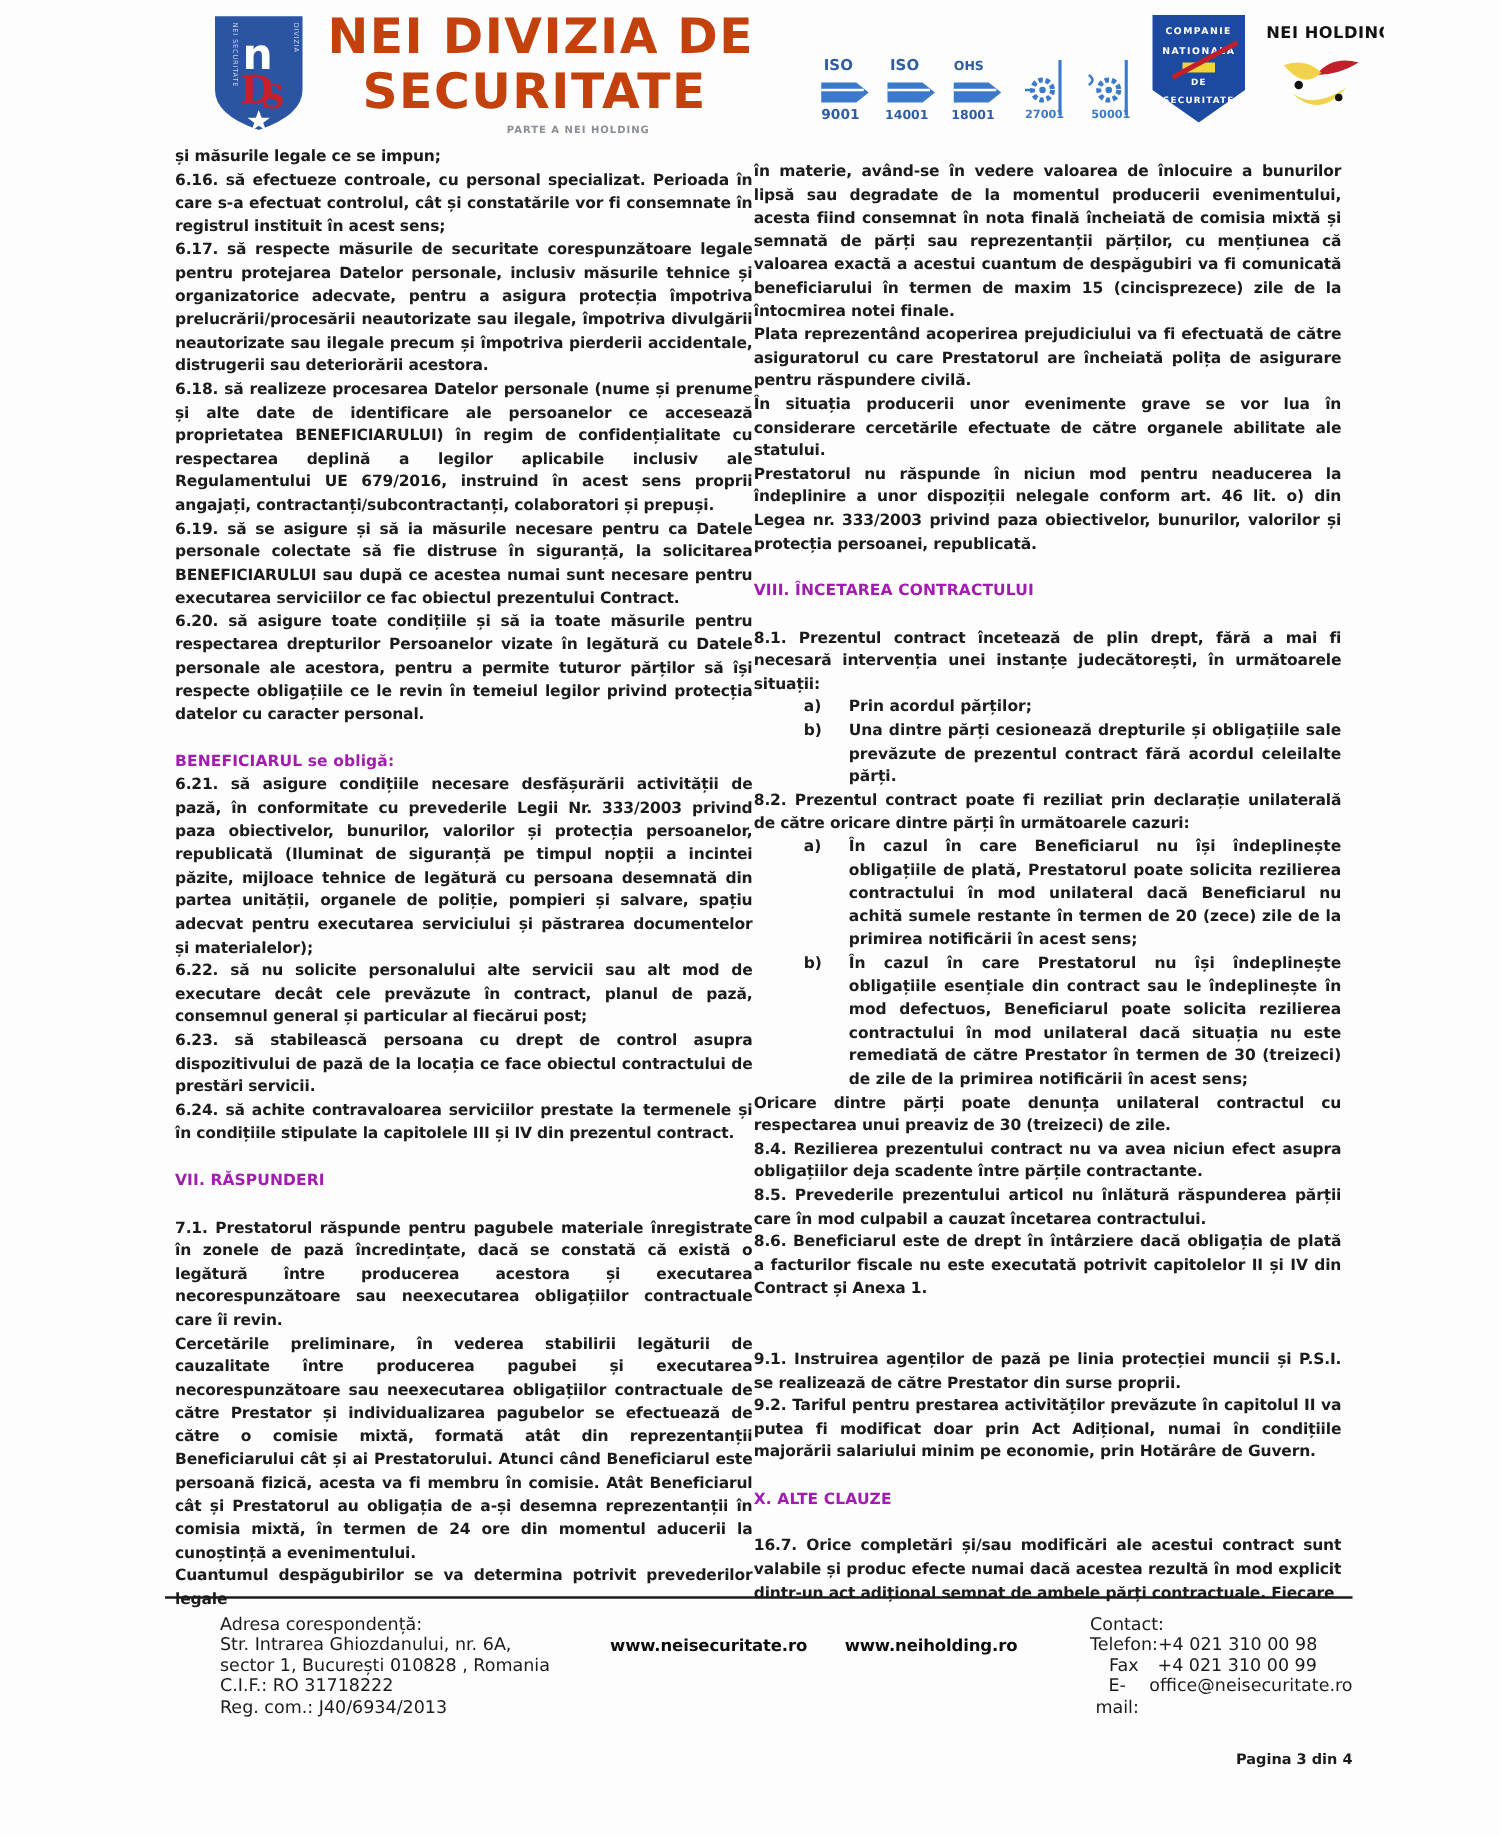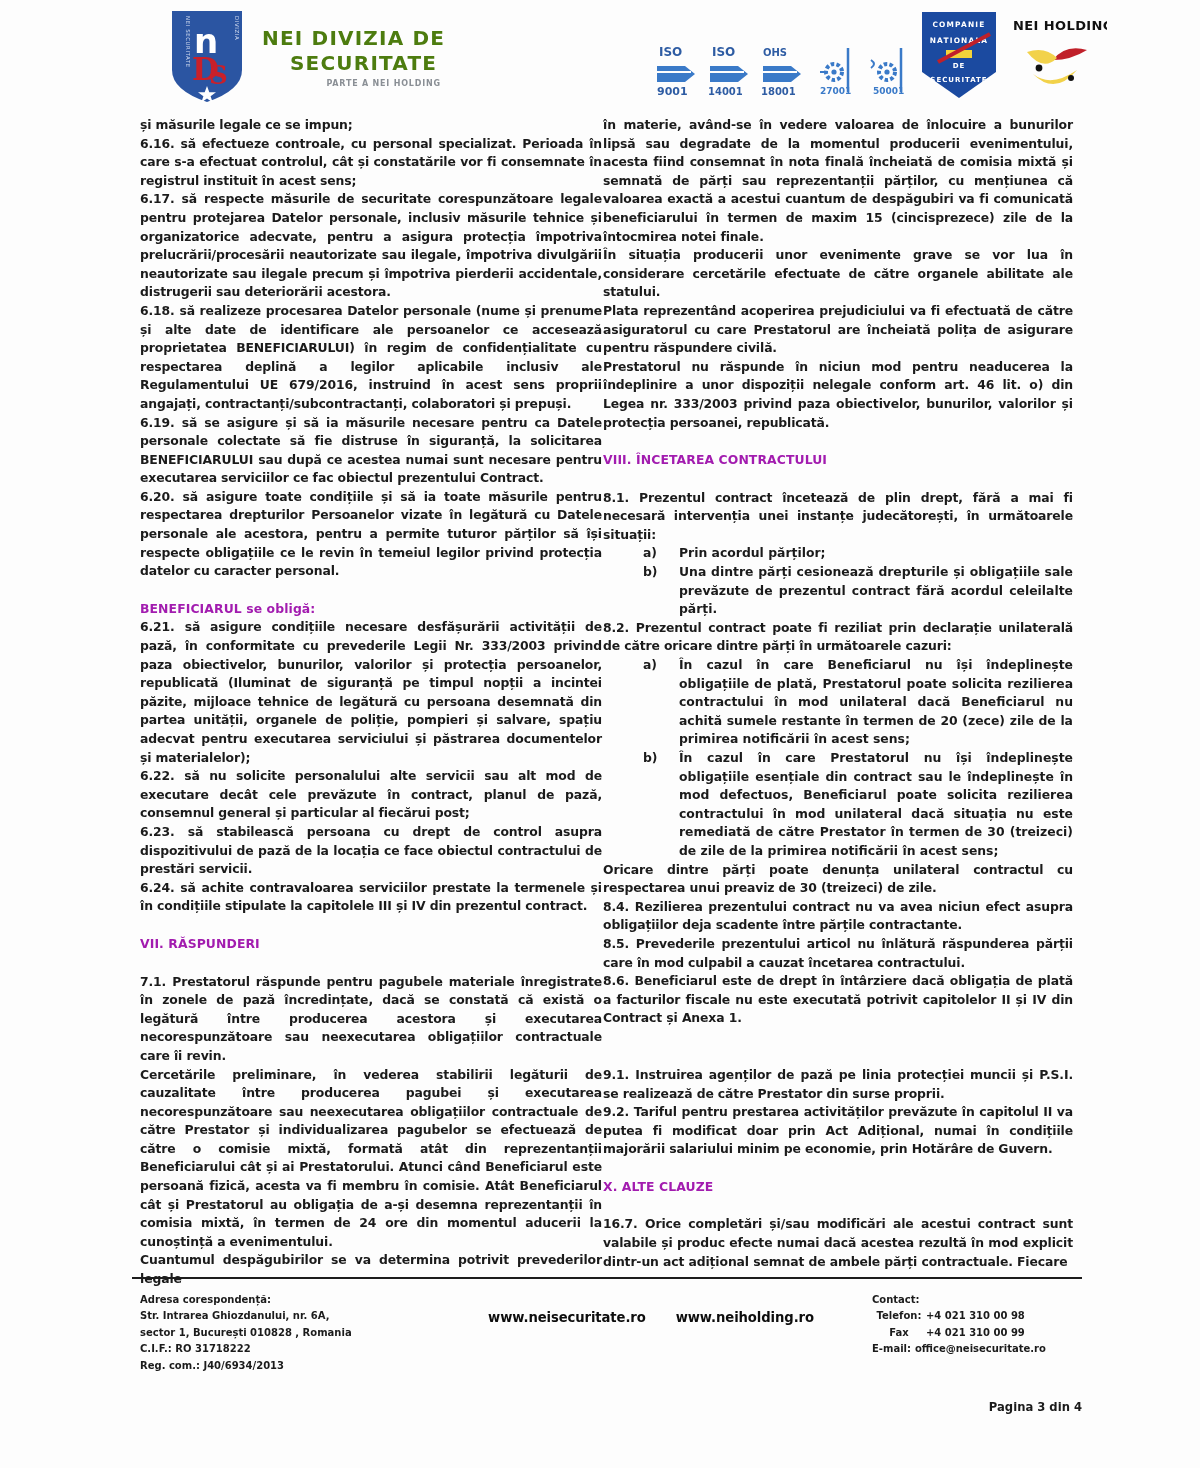--- a/index.html
+++ b/index.html
@@ -40,23 +40,23 @@
     width: 78px; height: 97px;
   }
   .shield svg { display:block; }
   .brand-text {
     line-height: 1.0;
     padding-top: 2px;
   }
   .brand-line {
     font-family: "DejaVu Sans", sans-serif;
     font-weight: bold;
-    font-size: 20px;
+    font-size: 39px;
     letter-spacing: 1.2px;
-    color: #4d7c0f;
+    color: #c2410c;
     white-space: nowrap;
   }
   .brand-line.l1 { margin-bottom: 5px; }
   .brand-line.l2 { margin-left: 28px; }
   .brand-sub {
     font-family: "DejaVu Sans", sans-serif;
     font-size: 8px;
     font-weight: bold;
     letter-spacing: 0.8px;
     color: #8a8f95;
@@ -94,21 +94,21 @@
     left: 0; right: 0;
     display: flex;
     gap: 1px;
     padding: 0 120px 0 140px;
     box-sizing: border-box;
   }
   .col {
     width: 462px;
     flex: 0 0 462px;
   }
-  .col.right { width: 470px; flex: 0 0 470px; }
+  .col.right { width: 470px; flex: 0 0 470px; margin-top: 12px; }
 
   p.para {
     margin: 0;
     font-family: "DejaVu Sans", sans-serif;
     font-size: 12.4px;
     line-height: 18.6px;
     text-align: justify;
     font-weight: bold;
     color: #1b1b1b;
     letter-spacing: -0.12px;
@@ -160,24 +160,25 @@
     left: 0; right: 0;
     top: 1292px;
     padding: 0 118px 0 140px;
     box-sizing: border-box;
     display: flex;
     justify-content: space-between;
     align-items: flex-start;
   }
   .foot-col {
     font-family: "DejaVu Sans", sans-serif;
-    font-size: 10px;
+    font-size: 14px;
     line-height: 16.4px;
-    font-weight: bold;
+    font-weight: normal;
     color: #1b1b1b;
+    margin-left: 36px;
   }
   .foot-col.addr { width: 290px; }
   .foot-urls {
     display: flex;
     gap: 30px;
     padding-top: 18px;
     justify-content: flex-end;
   }
   .foot-url {
     font-family: "DejaVu Sans", sans-serif;
@@ -310,22 +311,22 @@
         <p class="para">6.24. să achite contravaloarea serviciilor prestate la termenele și în condițiile stipulate la capitolele III și IV din prezentul contract.</p>
         <div class="gap-md"></div>
         <p class="heading">VII.  RĂSPUNDERI</p>
         <div class="gap-md"></div>
         <p class="para">7.1. Prestatorul răspunde pentru pagubele materiale înregistrate în zonele de pază încredințate, dacă se constată că există o legătură între producerea acestora și executarea necorespunzătoare sau neexecutarea obligațiilor contractuale care îi revin.</p>
         <p class="para">Cercetările preliminare, în vederea stabilirii legăturii de cauzalitate între producerea pagubei și executarea necorespunzătoare sau neexecutarea obligațiilor contractuale de către Prestator și individualizarea pagubelor se efectuează de către o comisie mixtă, formată atât din reprezentanții Beneficiarului cât și ai Prestatorului. Atunci când Beneficiarul este persoană fizică, acesta va fi membru în comisie. Atât Beneficiarul cât și Prestatorul au obligația de a-și desemna reprezentanții în comisia mixtă, în termen de 24 ore din momentul aducerii la cunoștință a evenimentului.</p>
         <p class="para">Cuantumul despăgubirilor se va determina potrivit prevederilor legale</p>
       </div>
     <div class="col right" id="right-col">
         <p class="para">în materie, având-se în vedere valoarea de înlocuire a bunurilor lipsă sau degradate de la momentul producerii evenimentului, acesta fiind consemnat în nota finală încheiată de comisia mixtă și semnată de părți sau reprezentanții părților, cu mențiunea că valoarea exactă a acestui cuantum de despăgubiri va fi comunicată beneficiarului în termen de maxim 15 (cincisprezece) zile de la întocmirea notei finale.</p>
+        <p class="para">Plata reprezentând acoperirea prejudiciului va fi efectuată de către asiguratorul cu care Prestatorul are încheiată polița de asigurare pentru răspundere civilă.</p>
         <p class="para">În situația producerii unor evenimente grave se vor lua în considerare cercetările efectuate de către organele abilitate ale statului.</p>
-        <p class="para">Plata reprezentând acoperirea prejudiciului va fi efectuată de către asiguratorul cu care Prestatorul are încheiată polița de asigurare pentru răspundere civilă.</p>
         <p class="para">Prestatorul nu răspunde în niciun mod pentru neaducerea la îndeplinire a unor dispoziții nelegale conform art. 46 lit. o) din Legea nr. 333/2003 privind paza obiectivelor, bunurilor, valorilor și protecția persoanei, republicată.</p>
         <div class="gap-md"></div>
         <p class="heading">VIII.  ÎNCETAREA CONTRACTULUI</p>
         <div class="gap-md"></div>
         <p class="para">8.1. Prezentul contract încetează de plin drept, fără a mai fi necesară intervenția unei instanțe judecătorești, în următoarele situații:</p>
         <ul class="lettered">
           <li>
             <span class="mark">a)</span>
             <span class="body">Prin acordul părților;</span>
           </li>

